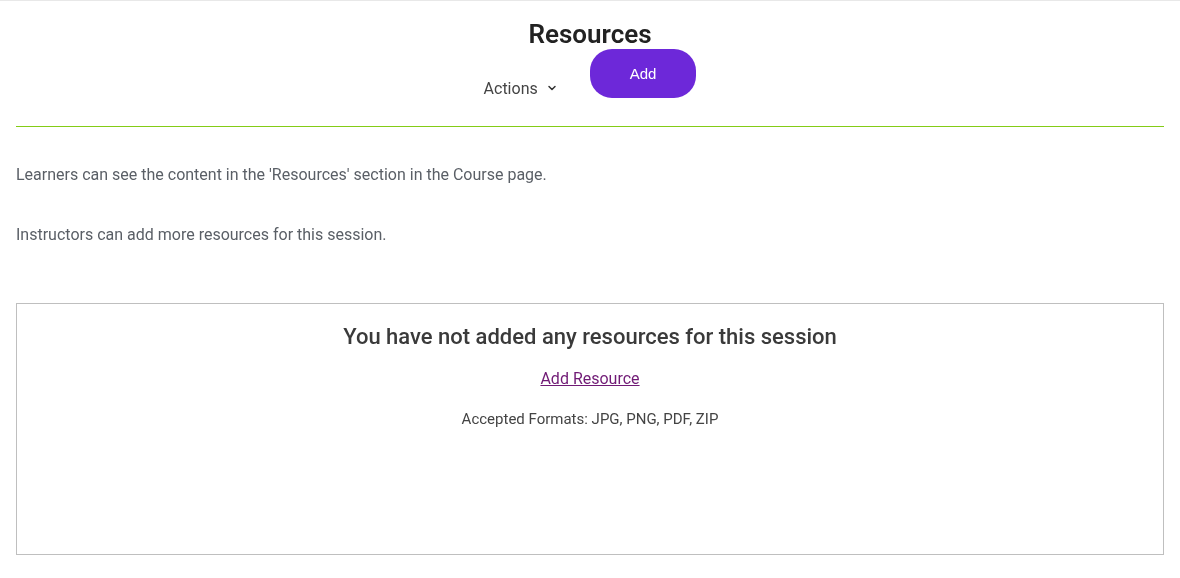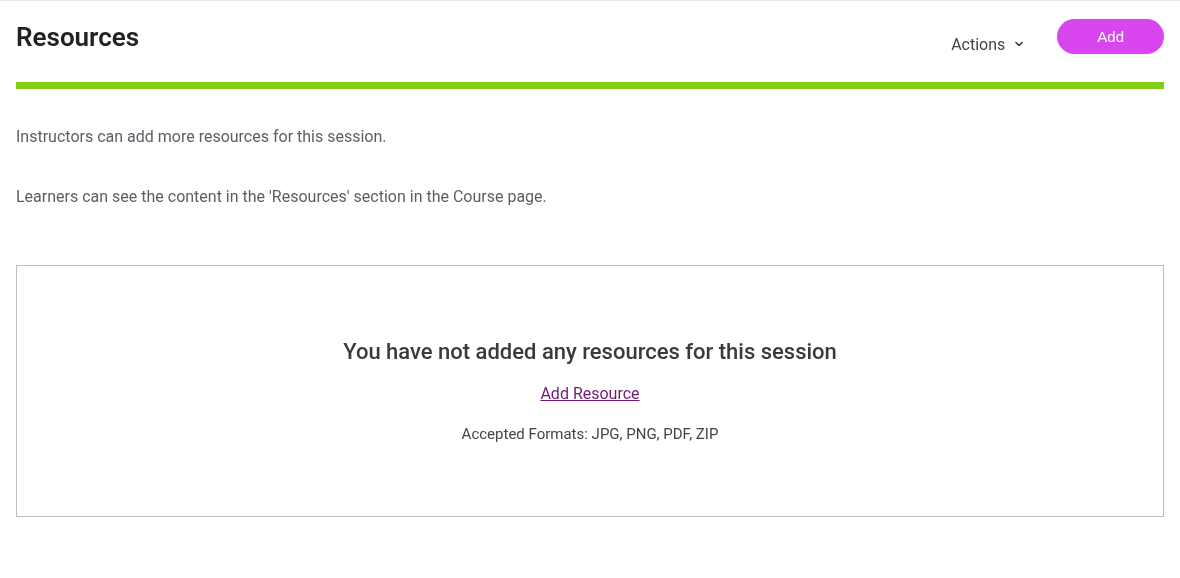--- a/index.html
+++ b/index.html
@@ -16,21 +16,22 @@
       border-top: 1px solid #e8e8e8;
     }
     .page {
       padding: 18px 16px 16px 16px;
     }
     .header {
       display: flex;
       align-items: center;
       justify-content: space-between;
       padding-bottom: 28px;
-      border-bottom: 7px solid #84cc16;
+      border-bottom: 1px solid #84cc16;
+      flex-direction: column;
     }
     .title {
       font-size: 26px;
       font-weight: 600;
       color: #222;
     }
     .header-actions {
       display: flex;
       align-items: flex-end;
       gap: 32px;
@@ -40,45 +41,44 @@
       align-items: center;
       gap: 8px;
       font-size: 16px;
       color: #444;
       cursor: pointer;
     }
     .chevron {
       display: inline-block;
     }
     .add-btn {
-      background: #d946ef;
+      background: #6d28d9;
       color: #ffffff;
       border: none;
       border-radius: 22px;
-      padding: 9px 40px;
+      padding: 16px 40px;
       font-size: 15px;
       font-weight: 500;
       cursor: pointer;
     }
     .description {
       margin-top: 36px;
       font-size: 16px;
       color: #5a5f66;
       line-height: 1.5;
     }
     .description p + p {
       margin-top: 36px;
     }
     .empty-box {
       margin-top: 56px;
       border: 1px solid #bfbfbf;
       display: flex;
       flex-direction: column;
       align-items: center;
-      justify-content: center;
       height: 252px;
       text-align: center;
       padding: 20px;
     }
     .empty-title {
       font-size: 22px;
       font-weight: 500;
       color: #3a3a3a;
       margin-bottom: 20px;
     }
@@ -108,22 +108,22 @@
           <svg width="12" height="12" viewBox="0 0 24 24" fill="none" stroke="#333" stroke-width="3" stroke-linecap="round" stroke-linejoin="round">
               <polyline points="6 9 12 15 18 9"></polyline>
             </svg>
         </span>
       </div>
       <button class="add-btn">Add</button>
     </div>
   </div>
 
   <div class="description">
+    <p>Learners can see the content in the 'Resources' section in the Course page.</p>
     <p>Instructors can add more resources for this session.</p>
-    <p>Learners can see the content in the 'Resources' section in the Course page.</p>
   </div>
 
   <div class="empty-box">
     <div class="empty-title">You have not added any resources for this session</div>
     <a class="add-link">Add Resource</a>
     <div class="formats">Accepted Formats: JPG, PNG, PDF, ZIP</div>
   </div>
 
 </div>
 

